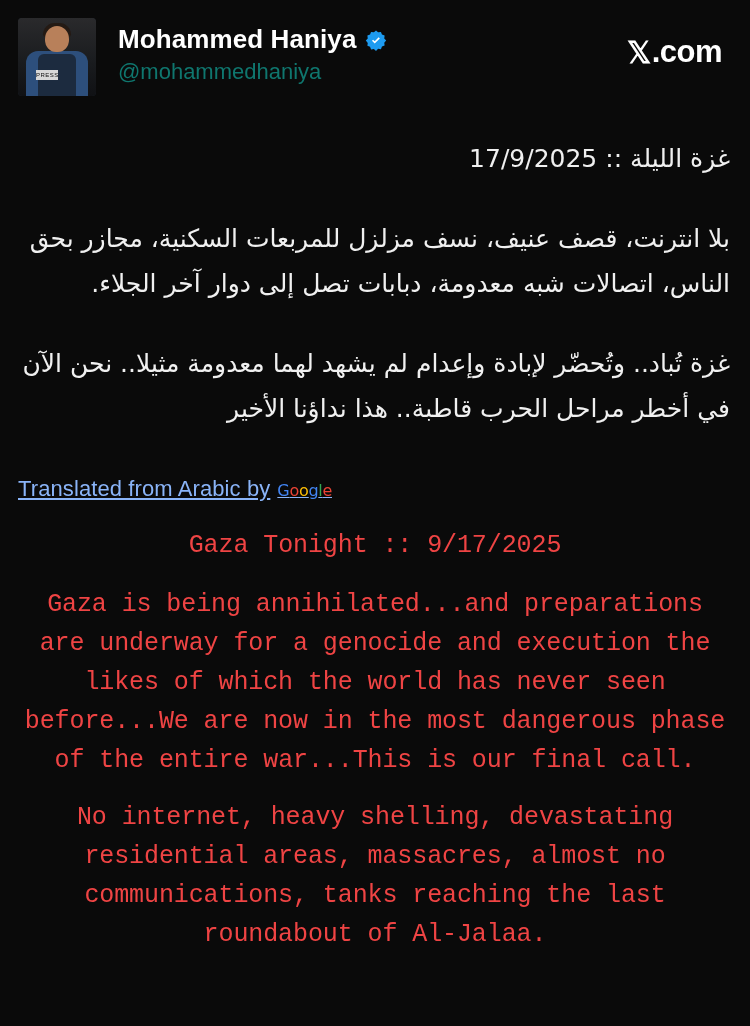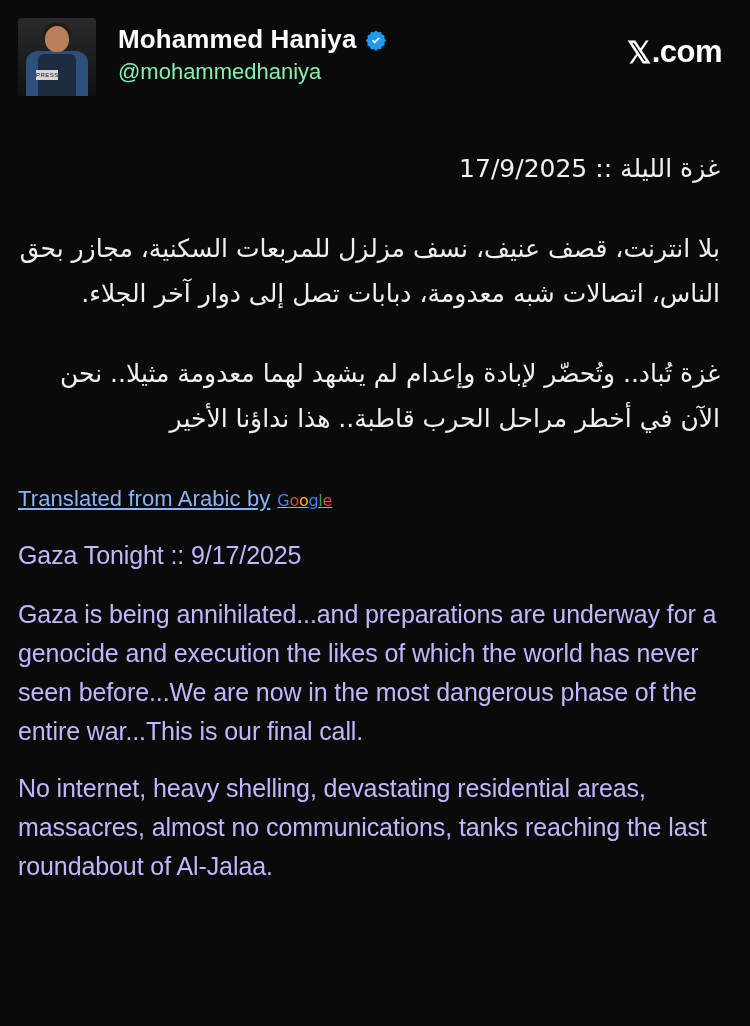--- a/index.html
+++ b/index.html
@@ -114,21 +114,21 @@
   }
   .verified {
     width: 22px;
     height: 22px;
     flex: 0 0 auto;
     display: block;
   }
   .handle {
     margin-top: 4px;
     font-size: 22px;
-    color: #86efac;
+    color: #0f766e;
     white-space: nowrap;
   }
   .brand {
     margin-left: auto;
     padding-top: 16px;
     padding-right: 8px;
     font-size: 31px;
     font-weight: bold;
     color: #ffffff;
     display: flex;
@@ -139,22 +139,22 @@
   .brand .x-glyph {
     font-size: 30px;
     font-weight: bold;
     margin-right: 1px;
   }
 
   
   .arabic {
     direction: rtl;
     text-align: right;
-    padding: 0 30px 0 18px;
-    margin-top: 40px;
+    padding: 0 20px 0 18px;
+    margin-top: 30px;
   }
   .arabic p {
     margin: 0;
     font-size: 25px;
     line-height: 1.82;
     color: #f0f0f0;
     font-family: "DejaVu Sans", sans-serif;
   }
   .arabic p.first {
     margin-bottom: 34px;
@@ -189,23 +189,24 @@
 
   
   .english {
     padding: 0 18px;
     margin-top: 24px;
   }
   .english p {
     margin: 0 0 18px 0;
     font-size: 25px;
     line-height: 1.56;
-    color: #c4b5fd;
-    font-family: Liberation Sans, sans-serif;
+    color: #ef4444;
+    font-family: Liberation Mono, monospace;
     letter-spacing: -0.1px;
+    text-align: center;
   }
   .english p.heading {
     margin-bottom: 20px;
   }
 </style>
 </head>
 <body>
 
 <div class="screen">
 

